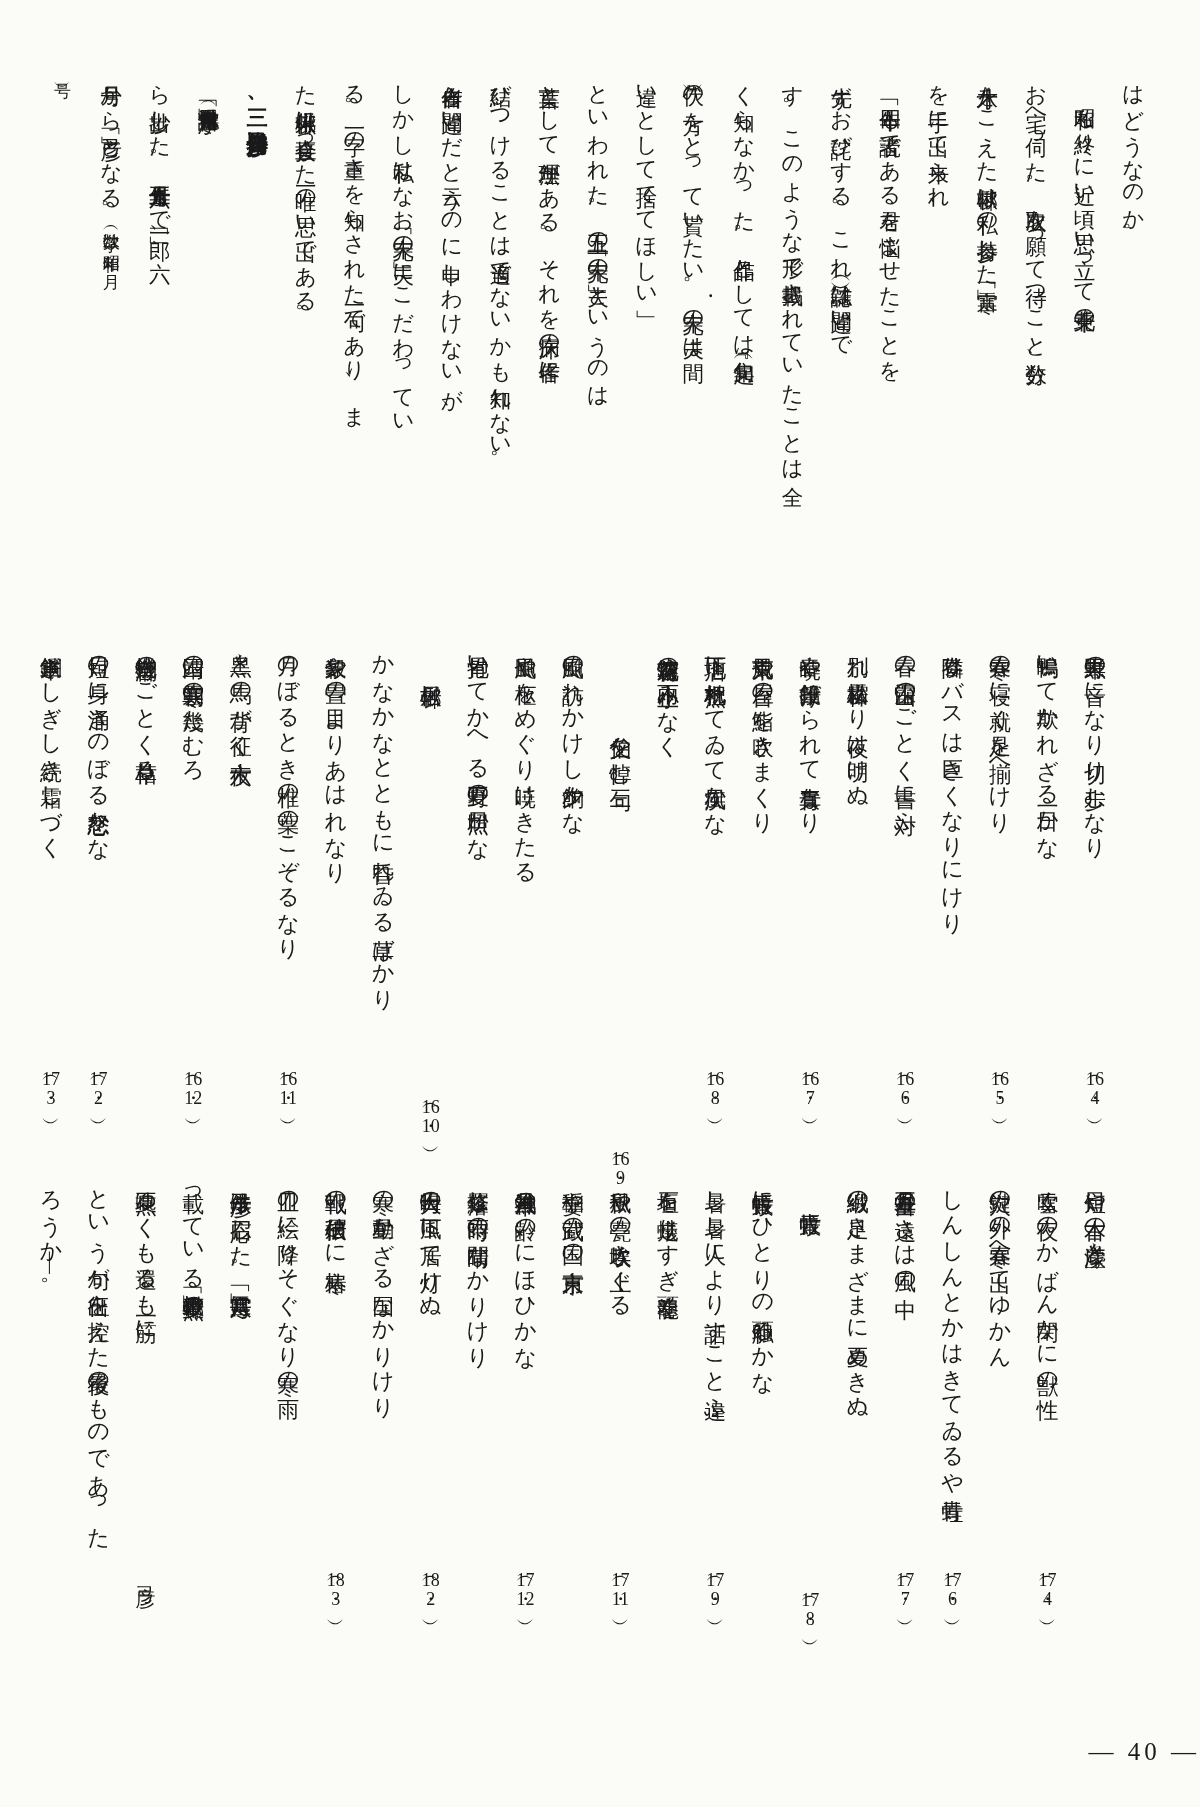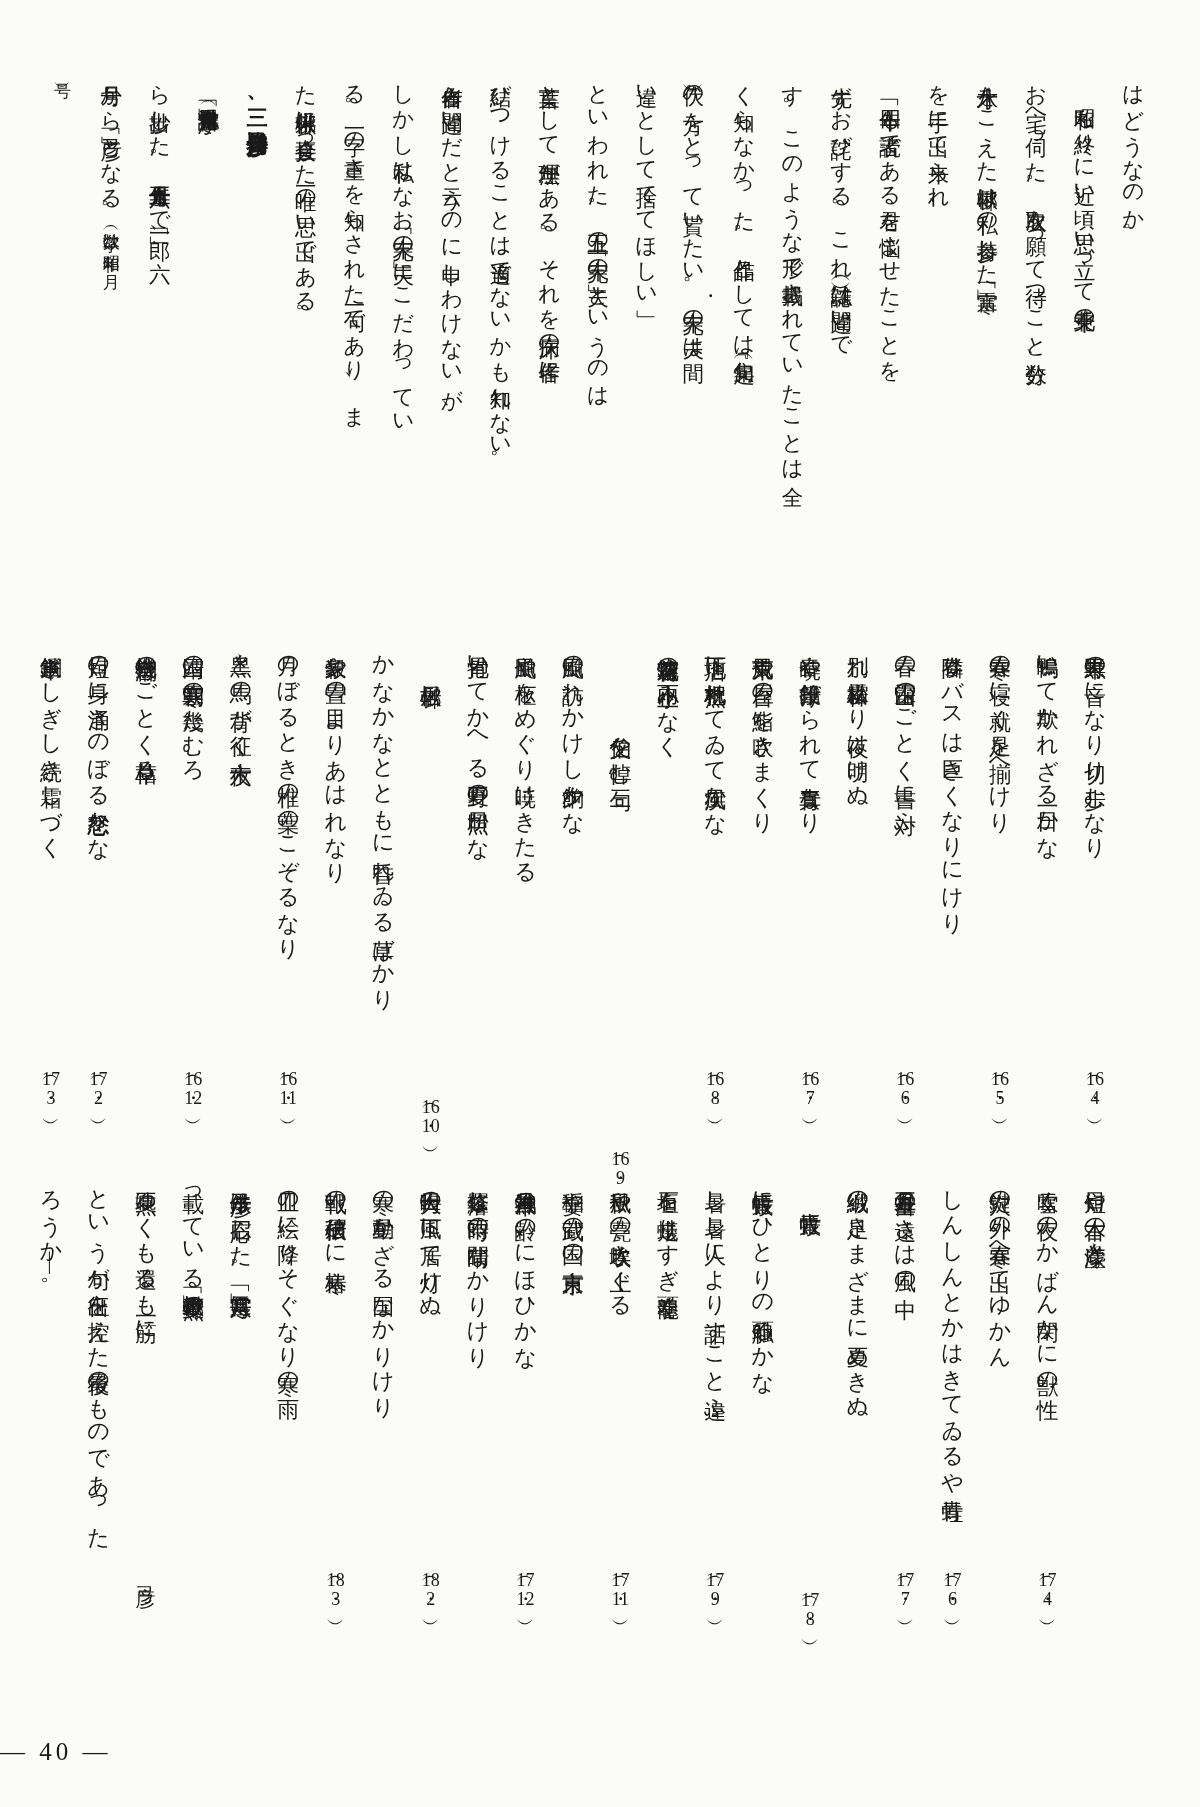--- a/index.html
+++ b/index.html
@@ -35,21 +35,21 @@
     font-size:18px;line-height:22px;letter-spacing:1px;white-space:nowrap;
   }
   #bottom-band .date{bottom:18px;}
   .tcy{text-combine-upright:all;-webkit-text-combine:horizontal;}
   .attribution{
     position:absolute;bottom:55px;left:50%;transform:translateX(-50%);
     font-size:20px;line-height:24px;white-space:nowrap;
   }
   #page-footer{
     position:absolute;top:1738px;left:0;width:100%;
-    text-align:left;font-size:25px;letter-spacing:4px;
+    text-align:right;font-size:25px;letter-spacing:4px;
   }
 </style>
 </head>
 <body>
 
 <div id="top-band" class="band">
     <div class="col"><span><span>はどうなのか。</span></span></div>
     <div class="col"><span><span>　昭和も終りに近い頃、思い立って北千束の</span></span></div>
     <div class="col"><span><span>お宅へ伺った。取次を願って待つこと数分、</span></span></div>
     <div class="col"><span><span>八十才をこえた楸邨は私の持参した「寒雷」</span></span></div>

